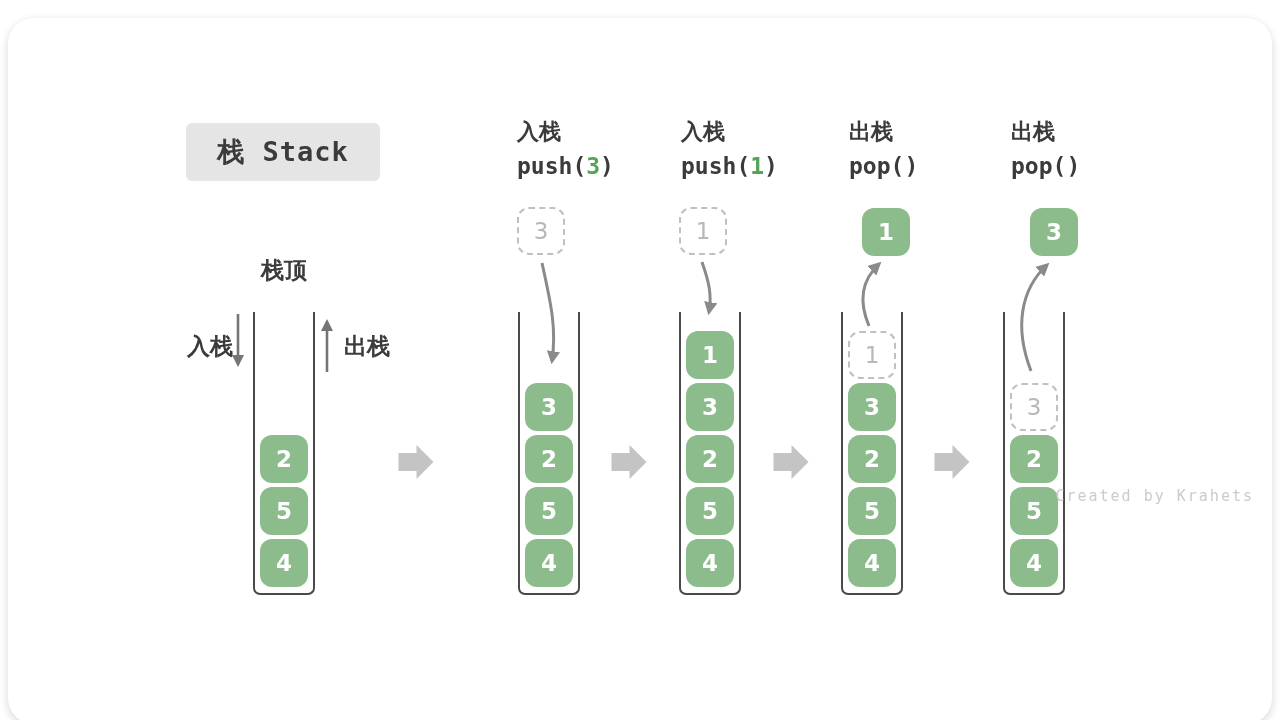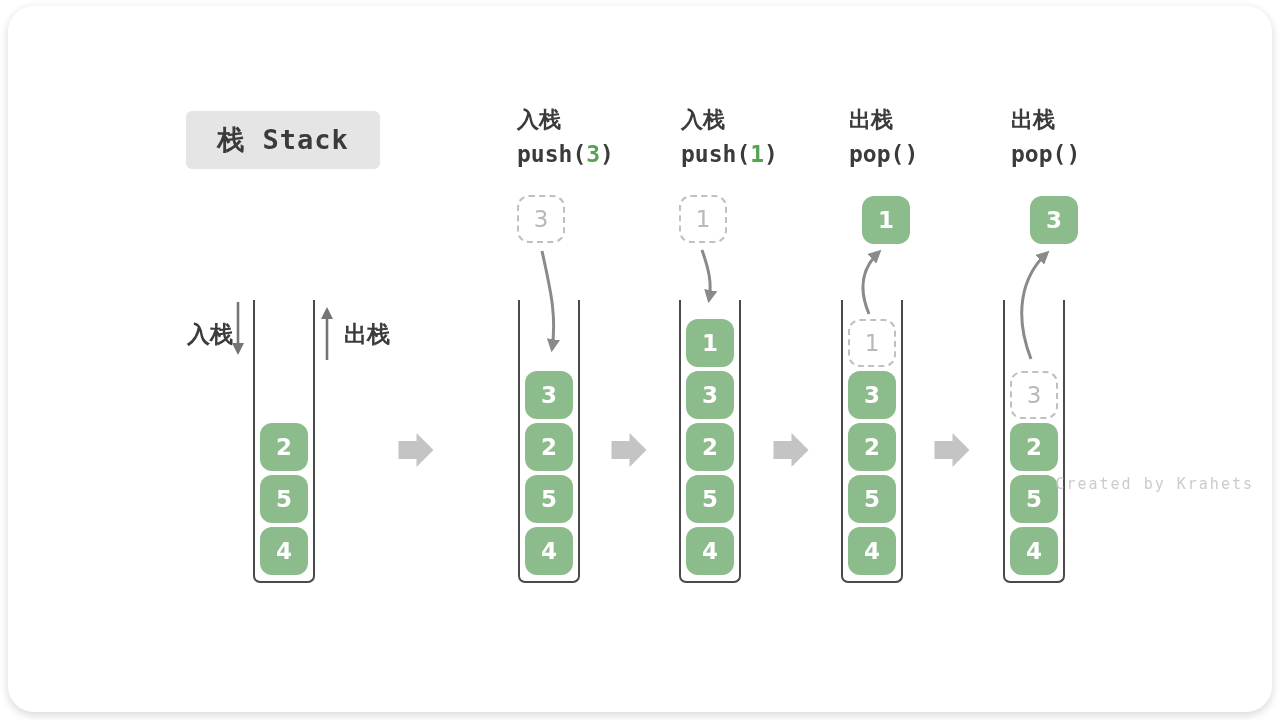--- a/index.html
+++ b/index.html
@@ -8,21 +8,21 @@
     --outline:#4A4A4A;
     --ink:#3B3B3B;
     --arrow:#8A8A8A;
     --chevron:#C4C4C4;
     --ghost:#C0C0C0;
     --ghost-ink:#B8B8B8;
   }
   *{margin:0;padding:0;box-sizing:border-box;}
   html,body{width:1280px;height:720px;background:#fff;overflow:hidden;
     font-family:"DejaVu Sans","Liberation Sans",sans-serif;}
-  #canvas{position:relative;width:1280px;height:516px;}
+  #canvas{position:relative;width:1280px;height:516px;margin-top:12px;}
   #card{position:absolute;left:8px;top:6px;width:1264px;height:706px;
     background:#fff;border-radius:26px;box-shadow:0 3px 10px rgba(0,0,0,0.16);}
   
   .title-badge{position:absolute;left:186px;top:111px;width:194px;height:58px;
     background:#E5E5E5;border-radius:6px;display:flex;align-items:center;justify-content:center;
     font:700 27px "DejaVu Sans Mono","Liberation Mono",monospace;color:var(--ink);letter-spacing:1px;}
   
   .op-header{position:absolute;top:105px;}
   .op-cjk{font:700 22px "DejaVu Sans","Liberation Sans",sans-serif;color:var(--ink);line-height:30px;}
   .op-code{font:700 23px "DejaVu Sans Mono","Liberation Mono",monospace;color:var(--ink);line-height:38px;text-align:right;}
@@ -71,20 +71,21 @@
   </div>
   <div class="op-header" style="left:849px">
     <div class="op-cjk">出栈</div>
     <div class="op-code"><span>pop()</span><span class="num"></span><span></span></div>
   </div>
   <div class="op-header" style="left:1011px">
     <div class="op-cjk">出栈</div>
     <div class="op-code"><span>pop()</span><span class="num"></span><span></span></div>
   </div>
 
+  <div class="cjk-label" style="left:224px;top:243px;width:120px;text-align:center">栈顶</div>
   <div class="cjk-label" style="left:150px;top:319px;width:83px;text-align:right">入栈</div>
   <div class="cjk-label" style="left:344px;top:319px">出栈</div>
 
   <div class="stack" style="left:253px">
     <div class="block s2">2</div>
     <div class="block s1">5</div>
     <div class="block s0">4</div>
   </div>
 
   <div class="float-box float-ghost" style="left:517px;top:195px">3</div>

